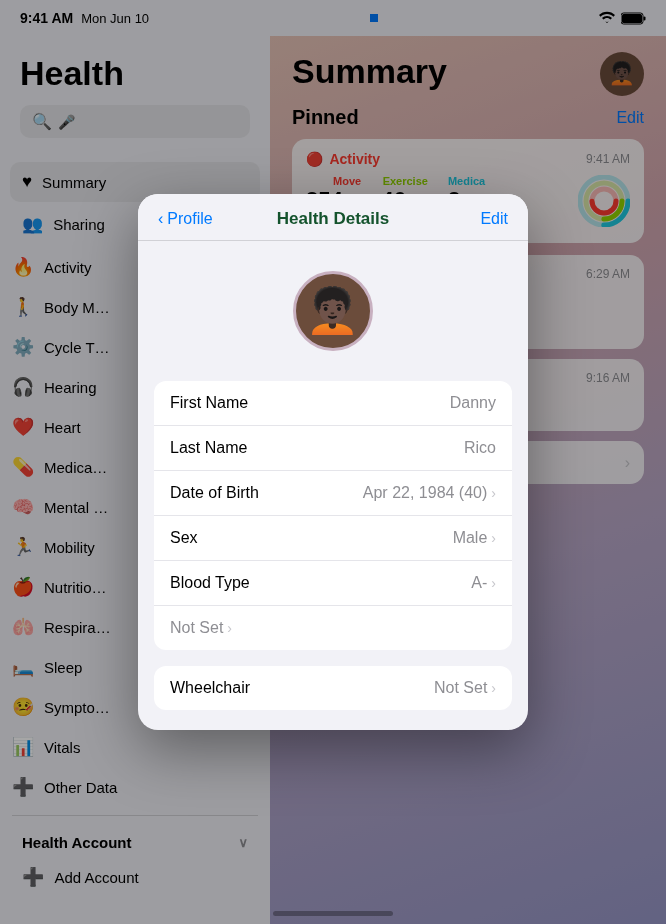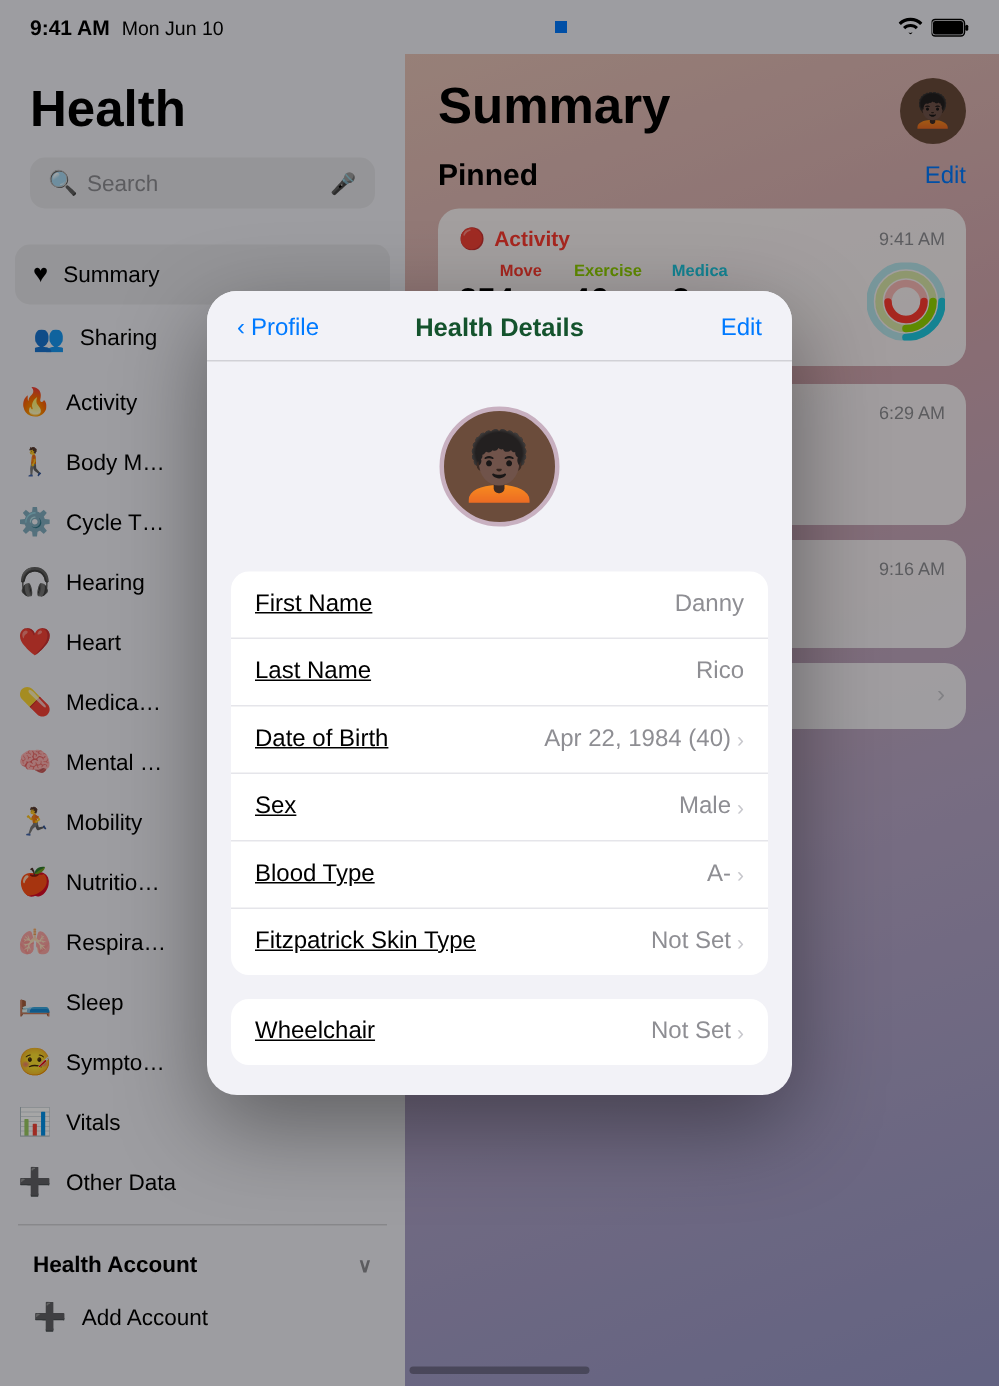--- a/index.html
+++ b/index.html
@@ -249,21 +249,21 @@
       overflow: hidden;
     }
     .modal-field {
       display: flex;
       justify-content: space-between;
       align-items: center;
       padding: 13px 16px;
       border-bottom: 1px solid #e5e5ea;
     }
     .modal-field:last-child { border-bottom: none; }
-    .modal-field-label { font-size: 16px; color: #000; text-decoration: underline; }
+    .modal-field-label { font-size: 16px; color: #000; }
     .modal-field-value {
       font-size: 16px;
       color: #8e8e93;
       display: flex; align-items: center; gap: 4px;
     }
     .modal-field-chevron { color: #c7c7cc; font-size: 14px; }
 
     .modal-fields-2 {
       background: #fff;
       border-radius: 12px;
@@ -296,21 +296,20 @@
   </div>
 </div>
 
 <div class="app-container">
 
   <div class="sidebar">
     <div class="sidebar-header">
       <div class="sidebar-title">Health</div>
       <div class="search-bar">
         <span>🔍</span>
-        <span class="search-bar-text">Search</span>
         <span class="search-bar-mic">🎤</span>
       </div>
     </div>
 
     <div class="sidebar-nav">
       <div class="sidebar-nav-item active">
         <span class="icon">♥</span>
         <span>Summary</span>
       </div>
       <div class="sidebar-nav-item">
@@ -538,21 +537,20 @@
         </span>
       </div>
       <div class="modal-field">
         <span class="modal-field-label">Blood Type</span>
         <span class="modal-field-value">
           <span>A-</span>
           <span class="modal-field-chevron">›</span>
         </span>
       </div>
       <div class="modal-field">
-        <span class="modal-field-label">Fitzpatrick Skin Type</span>
         <span class="modal-field-value">
           <span>Not Set</span>
           <span class="modal-field-chevron">›</span>
         </span>
       </div>
     </div>
 
     <div class="modal-fields-2">
       <div class="modal-field">
         <span class="modal-field-label">Wheelchair</span>

